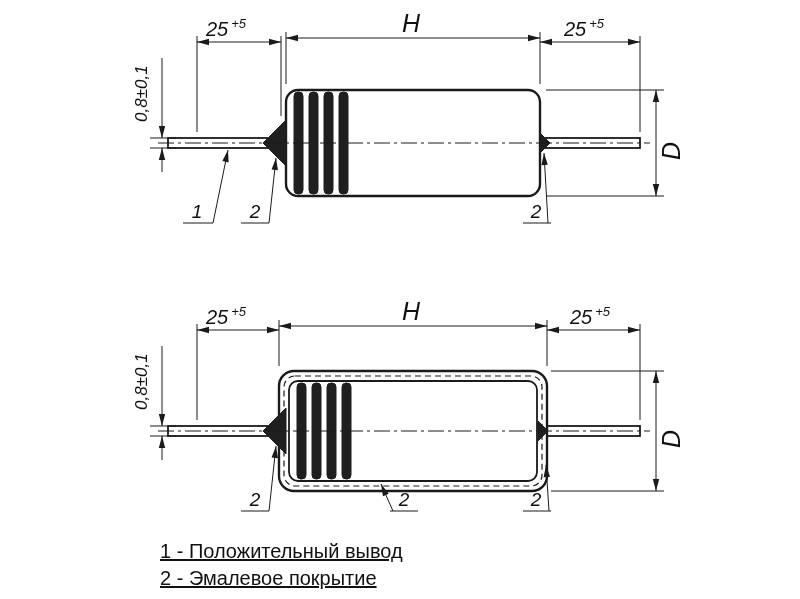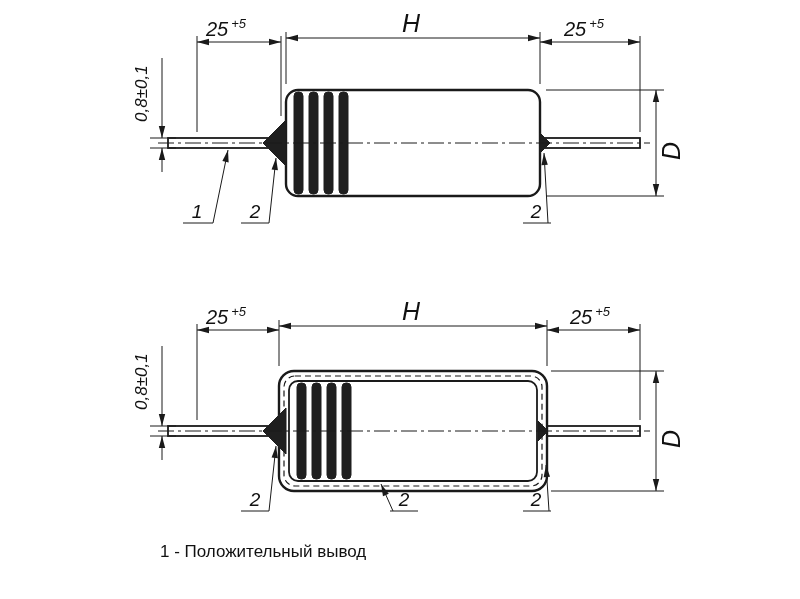--- a/index.html
+++ b/index.html
@@ -11,21 +11,21 @@
   .thick{stroke-width:2.4;}
   .dark{fill:#1f1f1f;stroke:#1f1f1f;stroke-width:1;}
   .thin{stroke:#1a1a1a;stroke-width:1;fill:none;}
   .axis{stroke:#1a1a1a;stroke-width:1;fill:none;stroke-dasharray:16 4 3 4;}
   .dashed{fill:none;stroke:#1a1a1a;stroke-width:1.2;stroke-dasharray:6 4;}
   .ah{fill:#1a1a1a;stroke:none;}
   text.dim{font-style:italic;font-size:20px;fill:#111;font-family:"Liberation Sans",sans-serif;}
   text.big{font-size:25px;}
   tspan.tol{font-size:13px;}
   text.callout{font-style:italic;font-size:19px;fill:#111;text-anchor:middle;font-family:"Liberation Sans",sans-serif;}
-  .legend{position:absolute;left:160px;top:538px;font-size:17px;color:#111;line-height:27px;}
+  .legend{position:absolute;left:160px;top:538px;font-size:20px;color:#111;line-height:27px;text-decoration:underline;}
 </style>
 </head>
 <body>
 
 <div class="canvas-wrap">
 <svg width="800" height="599" viewBox="0 0 800 599" xmlns="http://www.w3.org/2000/svg">
   <defs>
     <path id="ah" d="M0,0 L12,3.2 L12,-3.2 Z"></path>
   </defs>
 
@@ -193,13 +193,14 @@
       <text class="callout" x="536" y="506">2</text>
     </g>
 
     <line class="axis" x1="158" y1="431" x2="650" y2="431"></line>
   </g>
 </svg>
 </div>
 
 <div class="legend">
   <div>1 - Положительный вывод</div>
+  <div>2 - Эмалевое покрытие</div>
 </div>
 
 </body></html>

